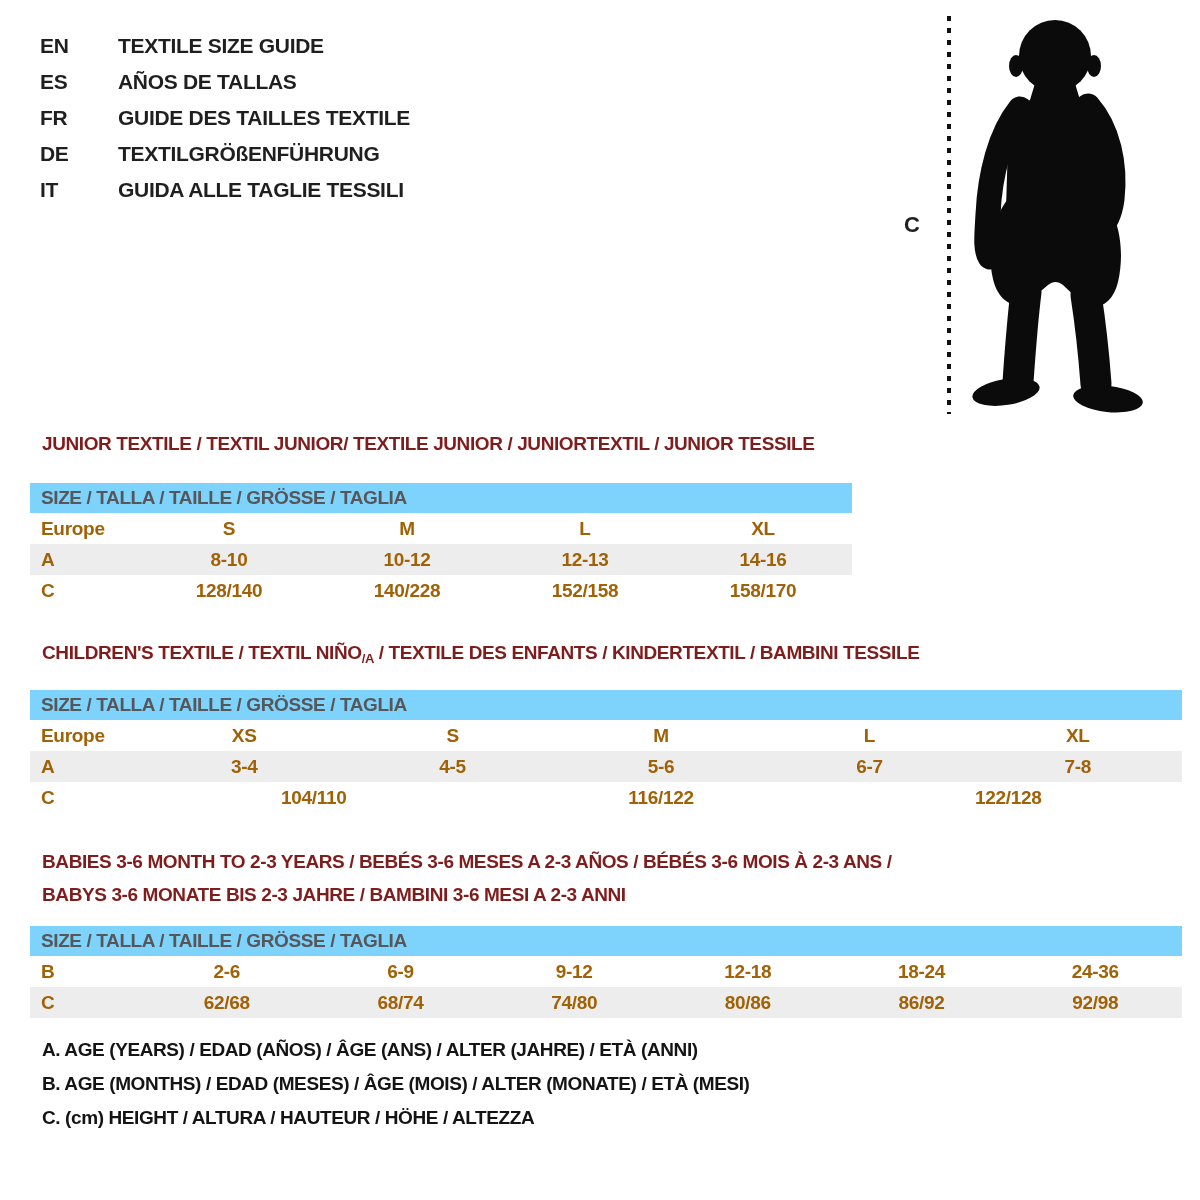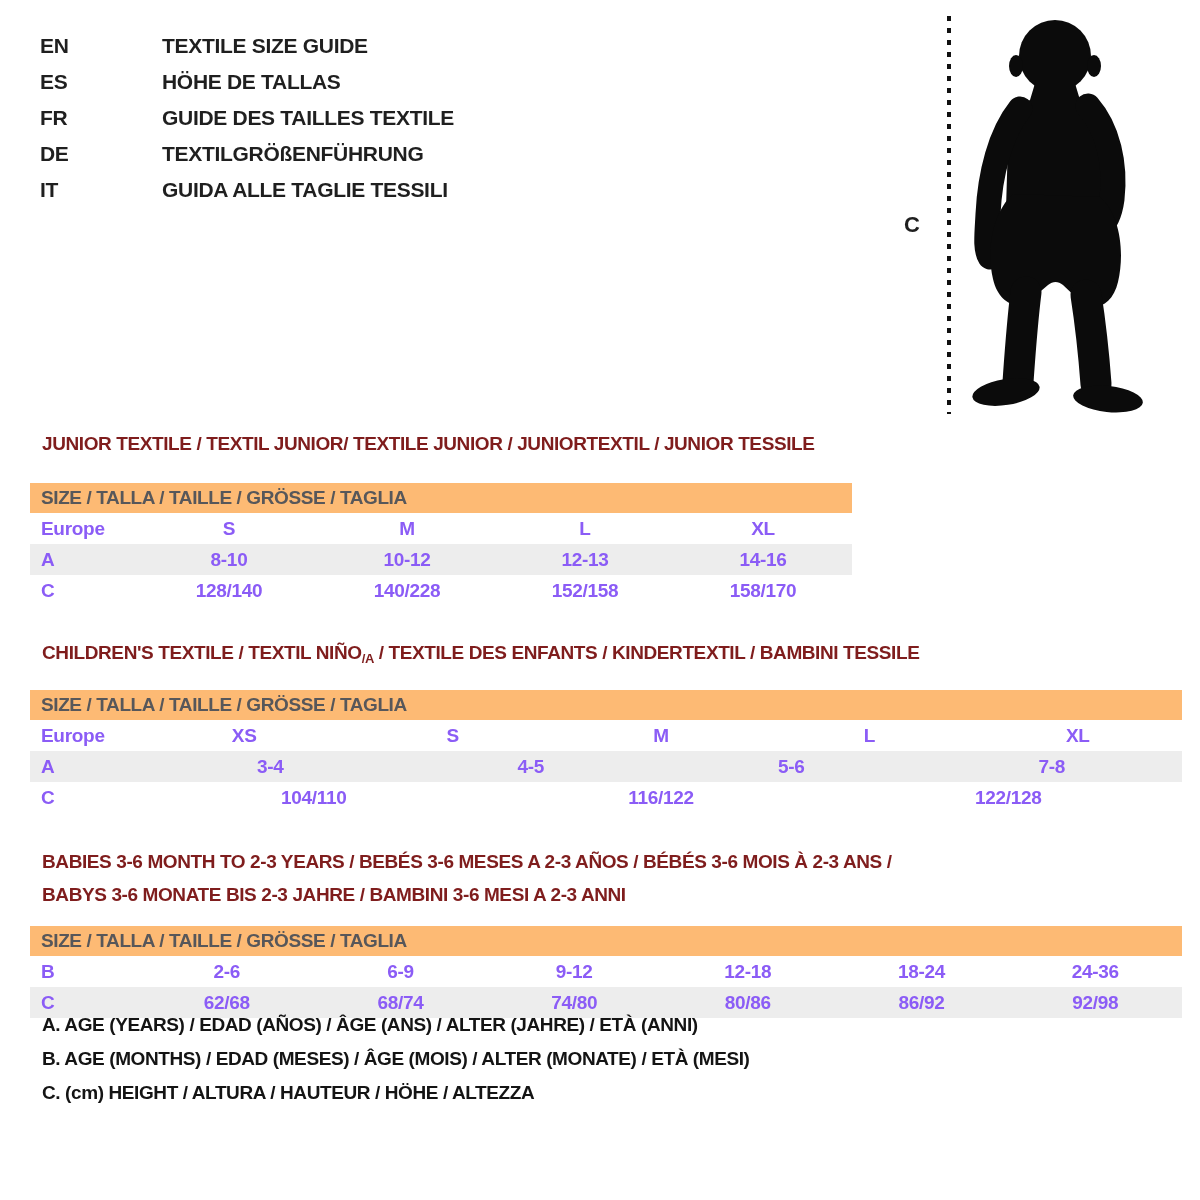--- a/index.html
+++ b/index.html
@@ -9,64 +9,64 @@
     font-family:"Liberation Sans", sans-serif;
     color:#1f1f1f;
     -webkit-font-smoothing:antialiased;
   }
   .abs{position:absolute;}
 
   
   .langs{left:40px;top:28px;}
   .lang-row{display:flex;line-height:36px;font-weight:bold;font-size:21px;letter-spacing:-0.3px;}
   .lang-code{width:78px;}
-  .lang-label{white-space:nowrap;margin-left:44px;}
+  .lang-label{white-space:nowrap;}
 
   
   .height-line{left:946px;top:16px;}
   .height-label{left:904px;top:212px;font-size:22px;font-weight:bold;}
   .baby{left:958px;top:14px;}
 
   
   .sec-title{font-weight:bold;font-size:19px;letter-spacing:-0.4px;white-space:nowrap;color:#7f1d1d;}
   .sec-title .subscript{font-size:13px;position:relative;top:4px;letter-spacing:-0.4px;}
   .title-junior{left:42px;top:433px;}
   .title-children{left:42px;top:642px;}
   .title-babies{left:42px;top:845px;line-height:33px;}
 
   
   .size-table{left:30px;}
   .size-table .thead{
-    height:30px;line-height:30px;background:#fdba74;color:#57575a;
+    height:30px;line-height:30px;background:#7dd3fc;color:#57575a;
     font-weight:bold;font-size:19px;letter-spacing:-0.4px;padding-left:11px;
   }
-  .trow{display:flex;height:31px;line-height:31px;font-weight:bold;font-size:19px;color:#8b5cf6;}
+  .trow{display:flex;height:31px;line-height:31px;font-weight:bold;font-size:19px;color:#a16207;}
   .trow.shade{background:#ededed;}
   .tlabel{width:110px;padding-left:11px;box-sizing:border-box;letter-spacing:-0.3px;}
   .tcell{flex:1;text-align:center;letter-spacing:-0.3px;}
 
   .table-junior{top:483px;width:822px;}
   .table-children{top:690px;width:1152px;}
   .table-babies{top:926px;width:1152px;}
 
   
-  .legend{left:42px;top:1008px;}
+  .legend{left:42px;top:1033px;}
   .legend-line{font-weight:bold;font-size:19px;letter-spacing:-0.4px;line-height:34px;white-space:nowrap;color:#141414;}
 </style>
 </head>
 <body>
 
 <div class="abs langs">
   <div class="lang-row">
     <span class="lang-code">EN</span>
     <span class="lang-label">TEXTILE SIZE GUIDE</span>
   </div>
   <div class="lang-row">
     <span class="lang-code">ES</span>
-    <span class="lang-label">HÖHE DE TALLAS</span>
+    <span class="lang-label">AÑOS DE TALLAS</span>
   </div>
   <div class="lang-row">
     <span class="lang-code">FR</span>
     <span class="lang-label">GUIDE DES TAILLES TEXTILE</span>
   </div>
   <div class="lang-row">
     <span class="lang-code">DE</span>
     <span class="lang-label">TEXTILGRÖßENFÜHRUNG</span>
   </div>
   <div class="lang-row">
@@ -145,20 +145,21 @@
         <div class="tcell">S</div>
         <div class="tcell">M</div>
         <div class="tcell">L</div>
         <div class="tcell">XL</div>
       </div>
       <div class="trow shade">
         <div class="tlabel">A</div>
         <div class="tcell">3-4</div>
         <div class="tcell">4-5</div>
         <div class="tcell">5-6</div>
+        <div class="tcell">6-7</div>
         <div class="tcell">7-8</div>
       </div>
       <div class="trow">
         <div class="tlabel">C</div>
         <div class="tcell">104/110</div>
         <div class="tcell">116/122</div>
         <div class="tcell">122/128</div>
       </div>
     </div>
 </div>

